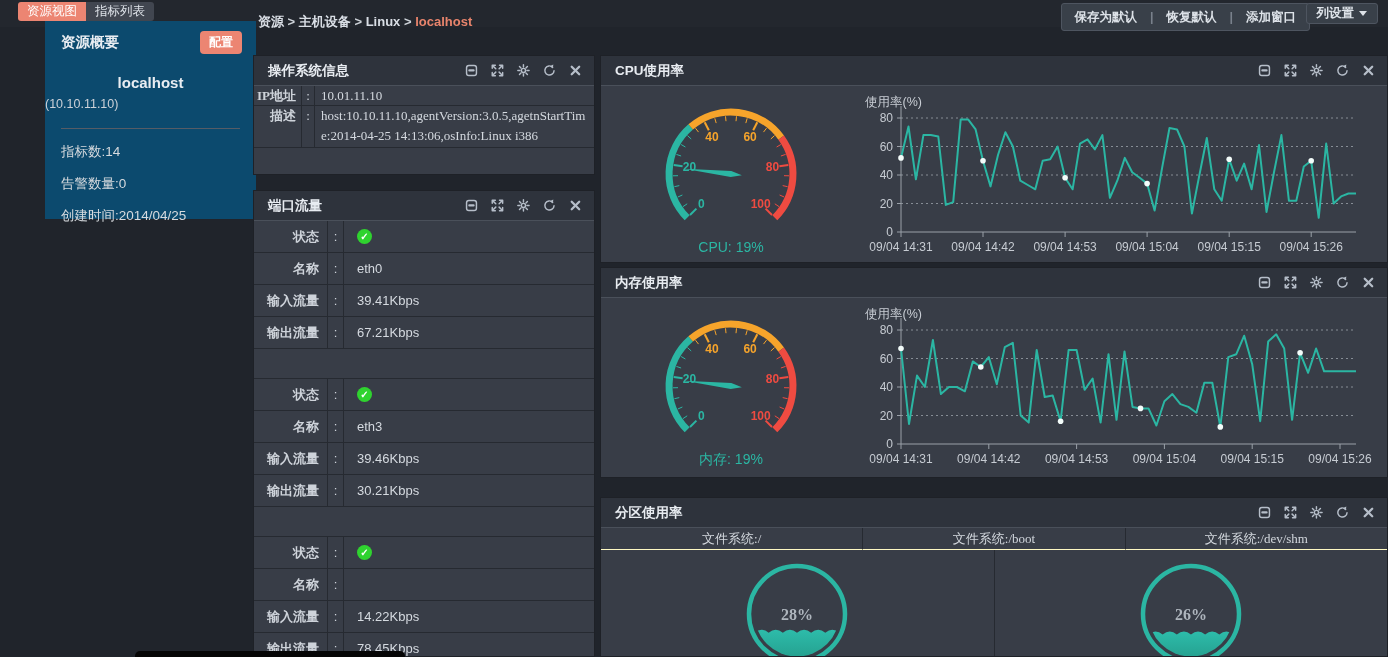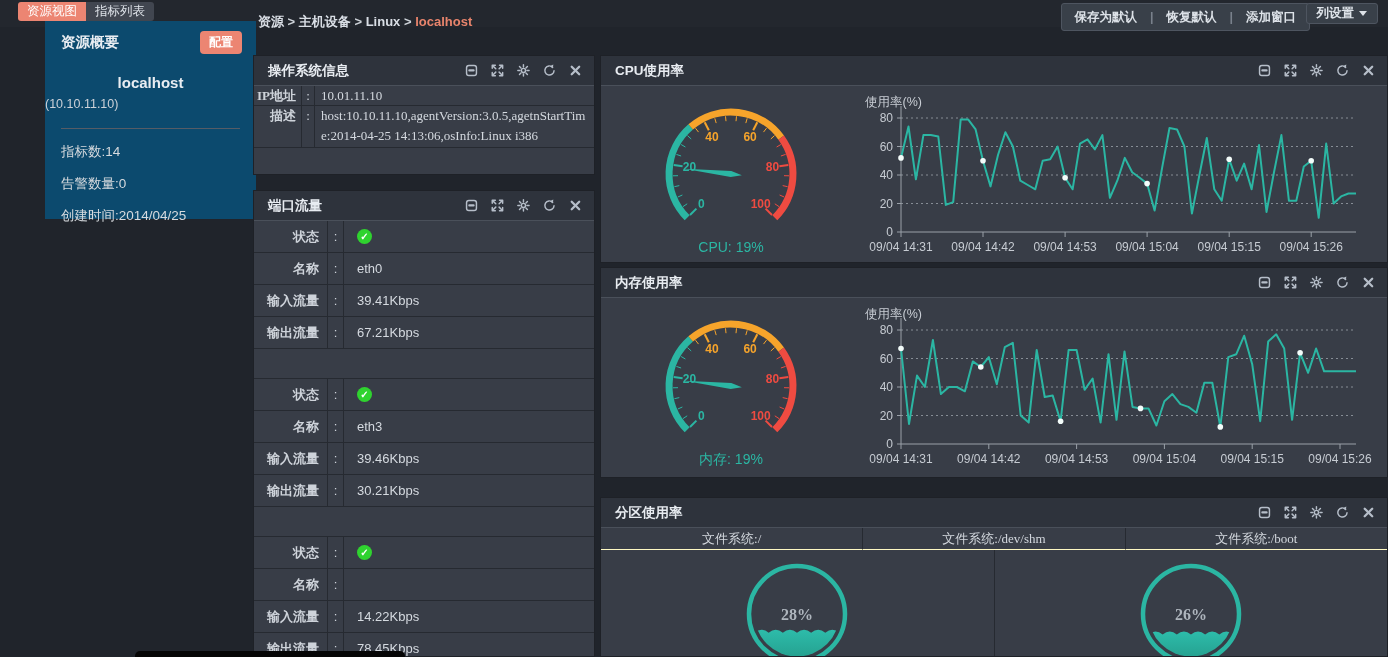--- a/index.html
+++ b/index.html
@@ -603,22 +603,22 @@
         <span class="picon">
           <svg viewBox="0 0 12.5 12.5" width="13" height="13" fill="none" stroke="currentColor" stroke-width="1.4" stroke-linecap="round" stroke-linejoin="round">
             <line x1="2.6" y1="2.6" x2="9.8" y2="9.8" stroke-width="2.2"></line>
             <line x1="9.8" y1="2.6" x2="2.6" y2="9.8" stroke-width="2.2"></line>
           </svg>
         </span>
       </div>
   </div>
   <div class="part-headers">
       <div class="part-h">文件系统:/</div>
+      <div class="part-h">文件系统:/boot</div>
       <div class="part-h">文件系统:/dev/shm</div>
-      <div class="part-h">文件系统:/boot</div>
     </div>
   <div class="part-gauges">
       <div class="part-cell">
         <svg width="104" height="104" viewBox="0 0 104 104">
           <defs>
             <clipPath id="lc1">
               <circle cx="52" cy="52" r="42.5"></circle>
             </clipPath>
             <linearGradient id="lg1" x1="0" y1="0" x2="0" y2="1">
               <stop offset="0" stop-color="#2dbcaa"></stop>

